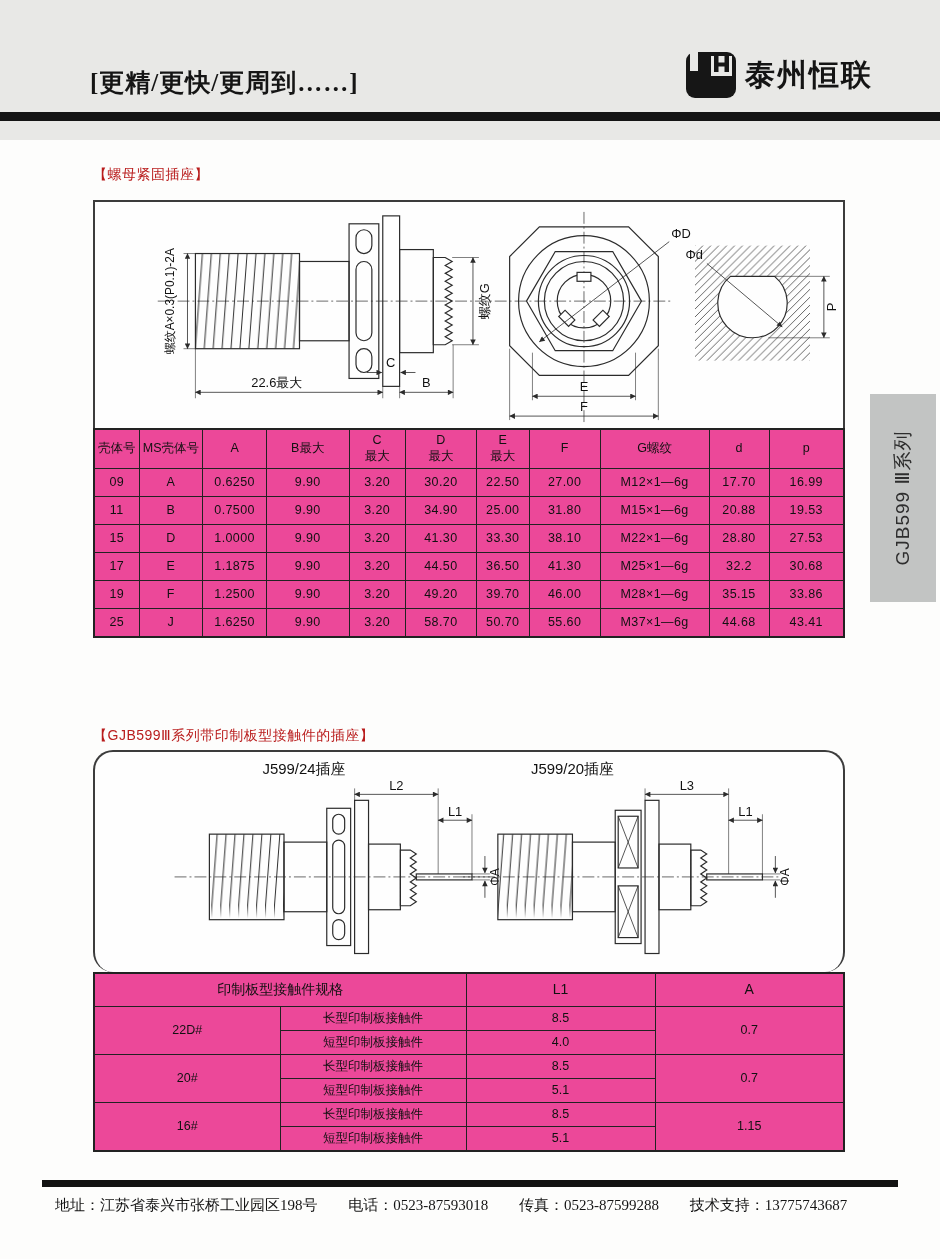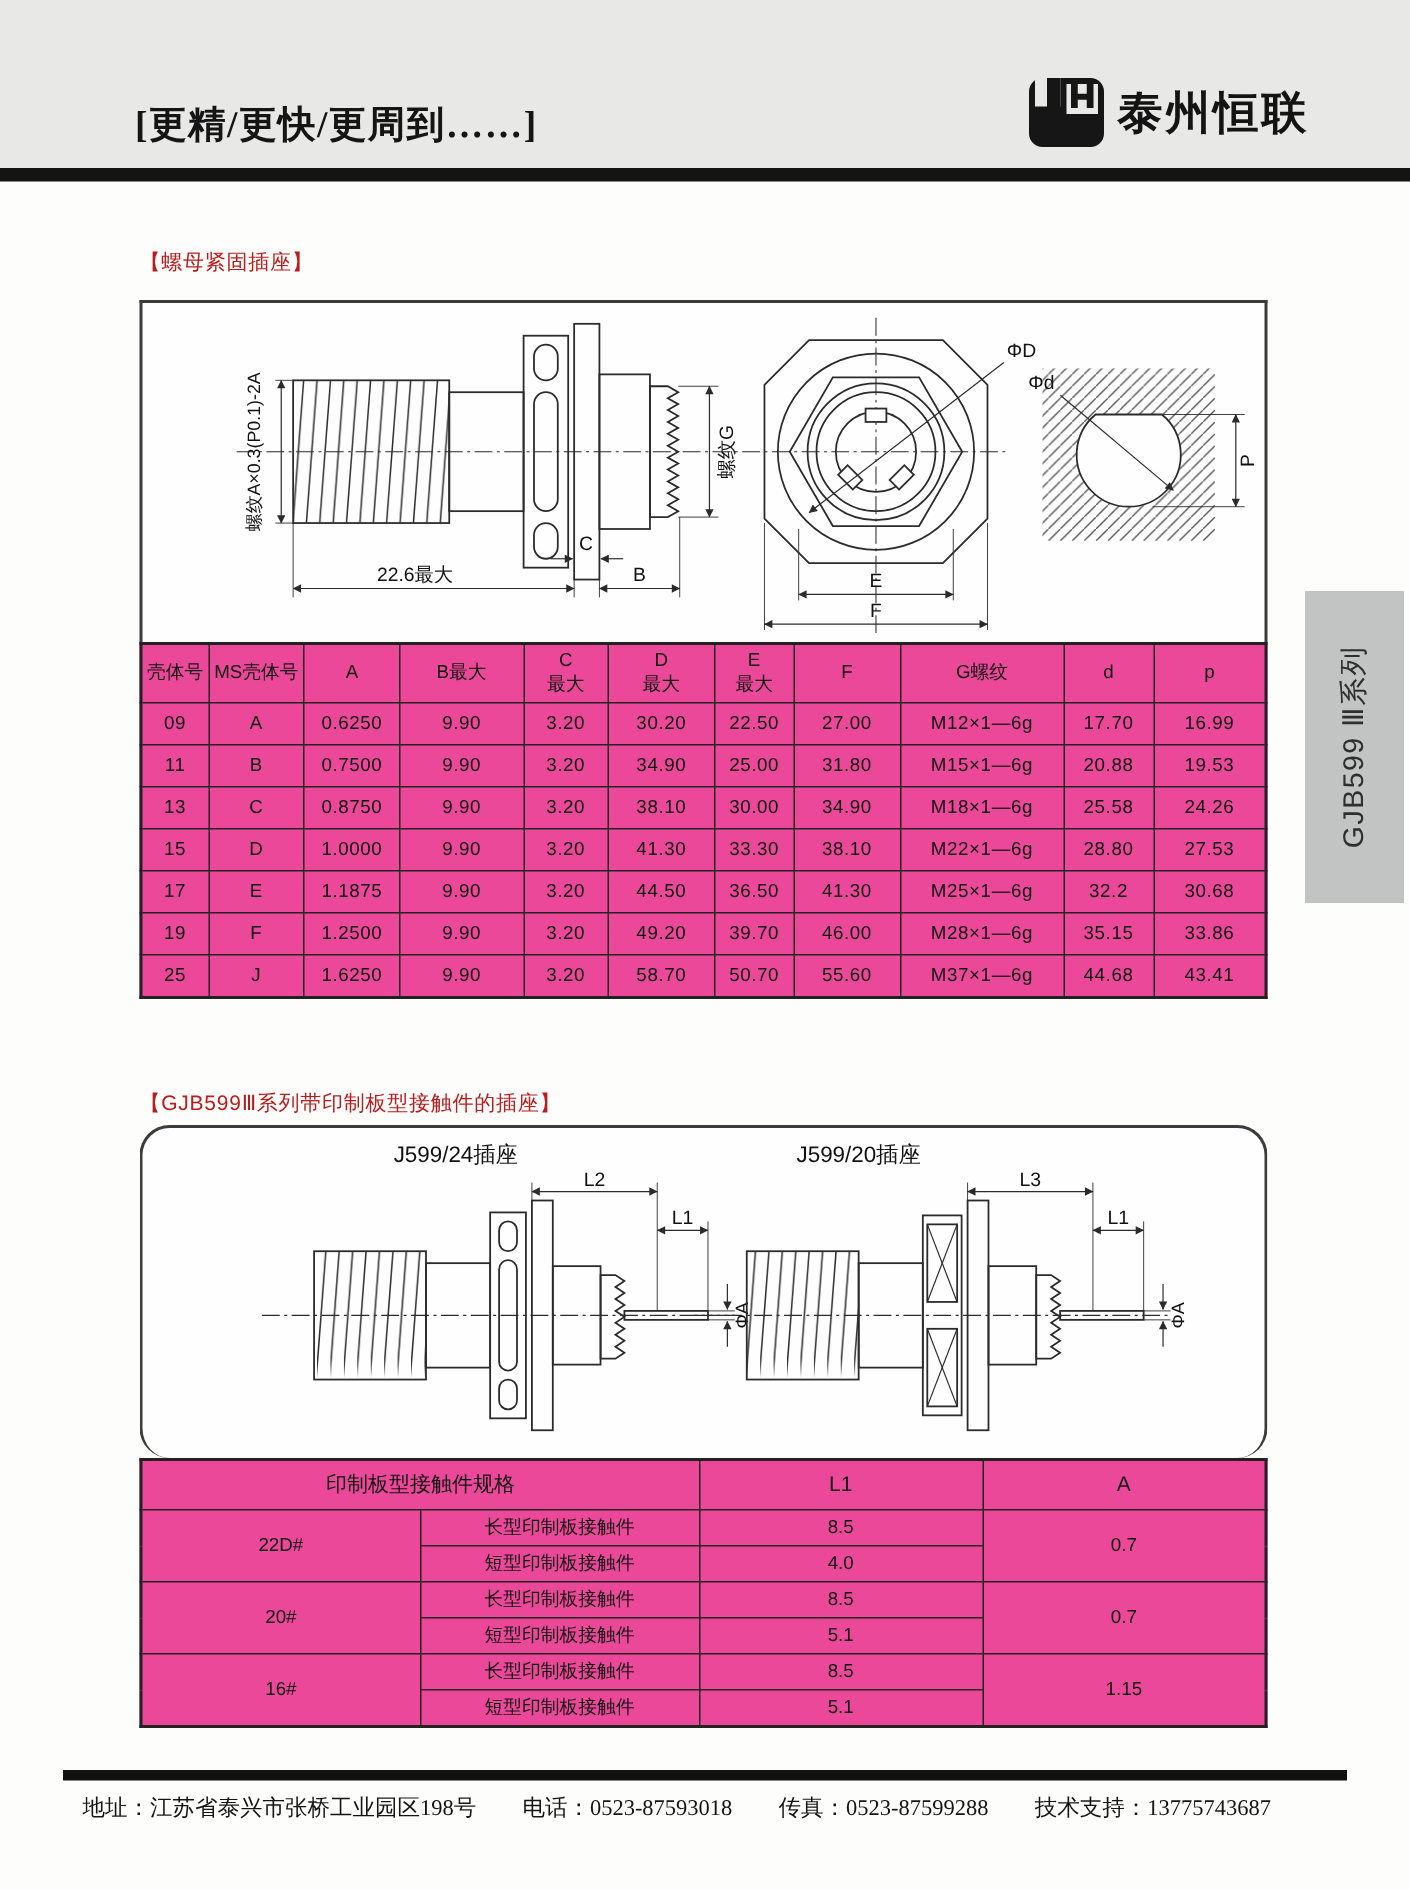--- a/index.html
+++ b/index.html
@@ -2,21 +2,21 @@
 <html><head>
 <meta charset="utf-8">
 <style>
   html,body{margin:0;padding:0;}
   body{
     width:940px;height:1259px;position:relative;background:#fdfdfc;
     font-family:"Liberation Sans","DejaVu Sans",sans-serif;color:#1a1a1a;
     overflow:hidden;
   }
   
-  .header-band{position:absolute;left:0;top:0;width:940px;height:112px;background:#e8e8e6;}
+  .header-band{position:absolute;left:0;top:0;width:940px;height:140px;background:#e8e8e6;}
   .header-slogan{position:absolute;left:90px;top:66px;font-family:"Liberation Serif","DejaVu Serif",serif;
     font-weight:bold;font-size:25px;letter-spacing:1px;color:#151515;}
   .logo-wrap{position:absolute;left:686px;top:52px;display:flex;align-items:center;gap:9px;}
   .brand{font-size:30px;font-weight:bold;color:#141414;letter-spacing:2px;}
   .header-bar{position:absolute;left:0;top:112px;width:940px;height:9px;background:#141414;}
   
   .sec-title{position:absolute;left:93px;font-size:14px;color:#b91c1c;letter-spacing:0.5px;}
   #sec1-title{top:166px;}
   #sec2-title{top:727px;}
   
@@ -209,33 +209,20 @@
         <td>9.90</td>
         <td>3.20</td>
         <td>34.90</td>
         <td>25.00</td>
         <td>31.80</td>
         <td>M15×1—6g</td>
         <td>20.88</td>
         <td>19.53</td>
       </tr>
       <tr>
-        <td>13</td>
-        <td>C</td>
-        <td>0.8750</td>
-        <td>9.90</td>
-        <td>3.20</td>
-        <td>38.10</td>
-        <td>30.00</td>
-        <td>34.90</td>
-        <td>M18×1—6g</td>
-        <td>25.58</td>
-        <td>24.26</td>
-      </tr>
-      <tr>
         <td>15</td>
         <td>D</td>
         <td>1.0000</td>
         <td>9.90</td>
         <td>3.20</td>
         <td>41.30</td>
         <td>33.30</td>
         <td>38.10</td>
         <td>M22×1—6g</td>
         <td>28.80</td>

